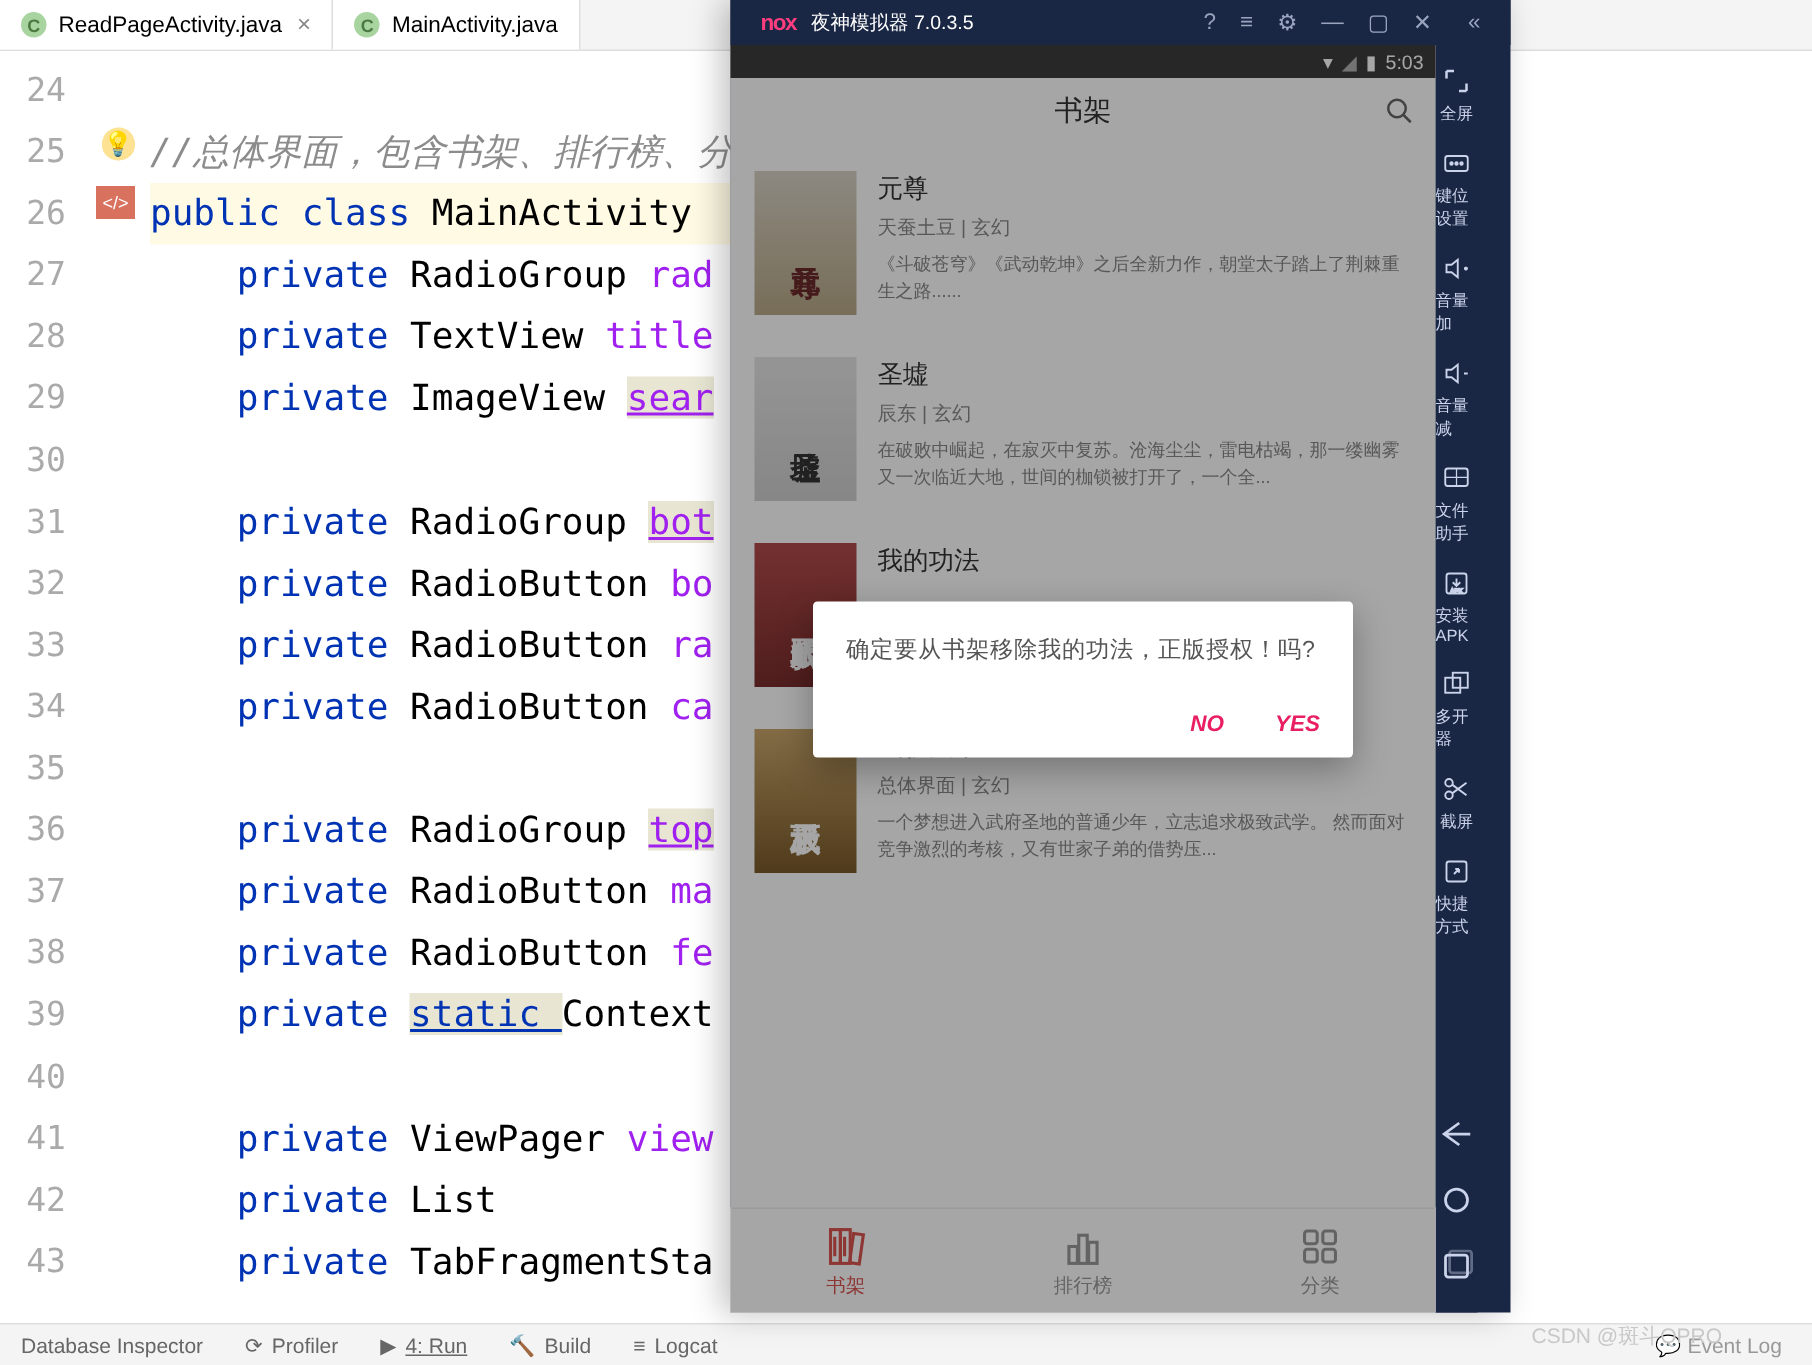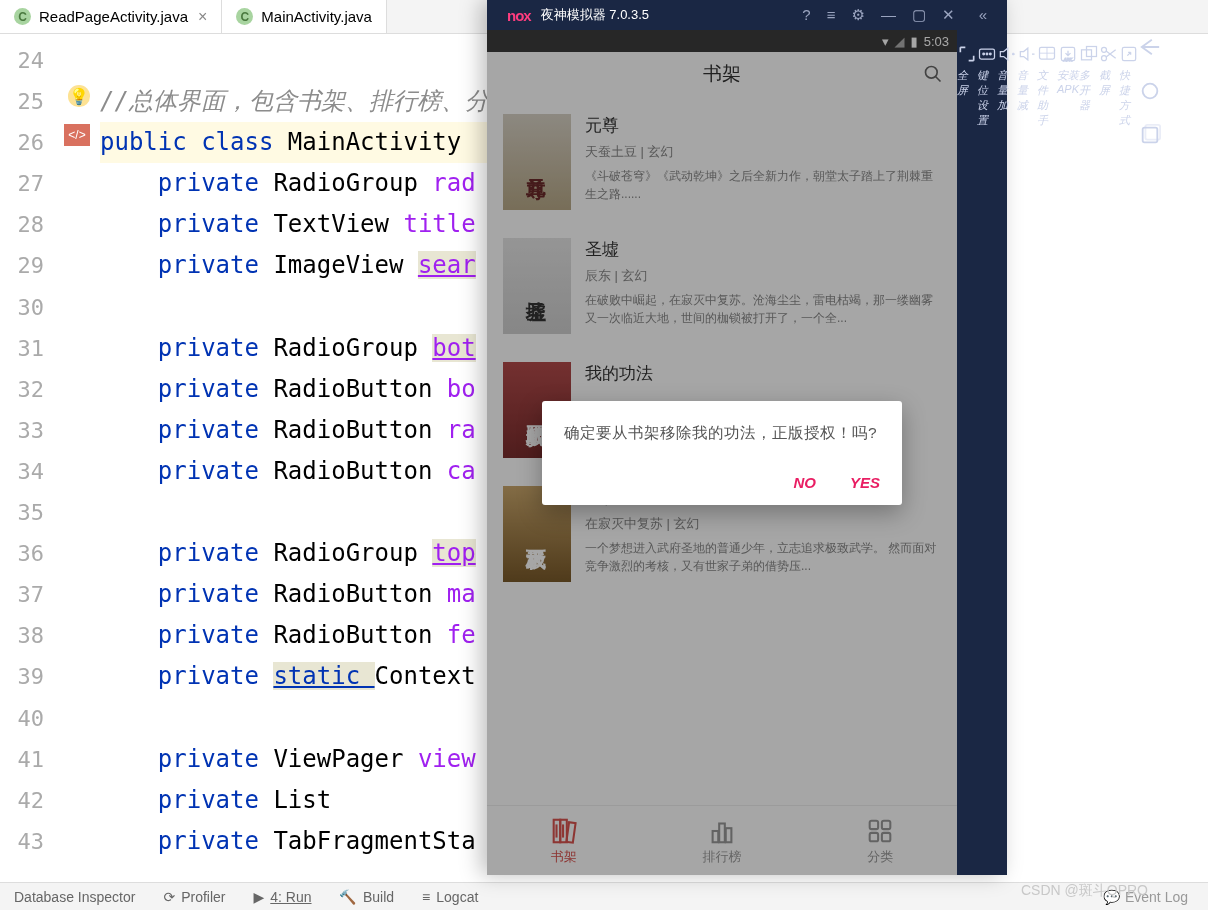--- a/index.html
+++ b/index.html
@@ -34,21 +34,21 @@
     
     
     .emu { position: absolute; left: 487px; top: 0; width: 520px; height: 875px; background: #1a2744; box-shadow: -6px 0 20px rgba(0,0,0,.25); display:flex; flex-direction: column;}
     .emu-titlebar { height: 30px; background: #1a2744; display: flex; align-items: center; color: #fff; font-size: 13px; padding: 0 20px; gap: 10px; }
     .nox-logo { color: #ff3d7f; font-weight: 900; font-size: 15px; letter-spacing: -1px; }
     .emu-title-right { margin-left: auto; display: flex; gap: 16px; color: #9aa4bf; font-size: 15px; }
     .emu-title-right span { cursor: pointer; }
     
     .emu-body { flex: 1; display: flex; }
     .phone-area { width: 470px; background: #fff; position: relative; }
-    .sidebar { width: 28px; background: #1a2744; display: flex; flex-direction: row; padding-top: 6px; font-style: italic; }
+    .sidebar { width: 28px; background: #1a2744; display: flex; flex-direction: column; padding-top: 6px; }
     .sb-item { display:flex; flex-direction:column; align-items:center; color:#cbd3ea; font-size:11px; padding: 8px 0; cursor:pointer; gap:4px;}
     .sb-item svg, .sb-item .ico { width:20px; height:20px; stroke:#cbd3ea; fill:none; stroke-width:1.5;}
     .sb-spacer { flex:1; }
     .sb-bot { display:flex; flex-direction:column; gap:22px; padding-bottom: 20px; align-items:center;}
     .sb-bot .ico { width:22px; height:22px; }
     
     .status-bar { height: 22px; background: #3d3d3d; display:flex; justify-content:flex-end; align-items:center; padding: 0 8px; gap: 6px; color:#fff; font-size:13px; }
     
     .app-bar { height: 44px; display:flex; align-items:center; justify-content:center; position:relative; font-size:19px; color:#333; }
     .search-app-ic { position:absolute; right:14px; top:12px; width:20px; height:20px; }
@@ -204,21 +204,21 @@
     <div class="binfo">
       <div class="btitle">我的功法</div>
       <div class="bmeta"></div>
       <div class="bdesc"></div>
     </div>
           </div>
           <div class="book-item">
             <div class="cover cover4">武极天下</div>
     <div class="binfo">
       <div class="btitle">武极天下</div>
-      <div class="bmeta">在寂灭中复苏  |  玄幻</div>
+      <div class="bmeta">总体界面  |  玄幻</div>
       <div class="bdesc">一个梦想进入武府圣地的普通少年，立志追求极致武学。  然而面对竞争激烈的考核，又有世家子弟的借势压...</div>
     </div>
           </div>
         </div>
       <div class="app-bottom-nav">
         <div class="nav-item active">
           <svg viewBox="0 0 32 32" fill="none" stroke="#d9534f" stroke-width="2.2">
               <rect x="5" y="4" width="7" height="24"></rect>
               <rect x="12" y="4" width="7" height="24"></rect>
               <line x1="8" y1="9" x2="8" y2="23"></line>

